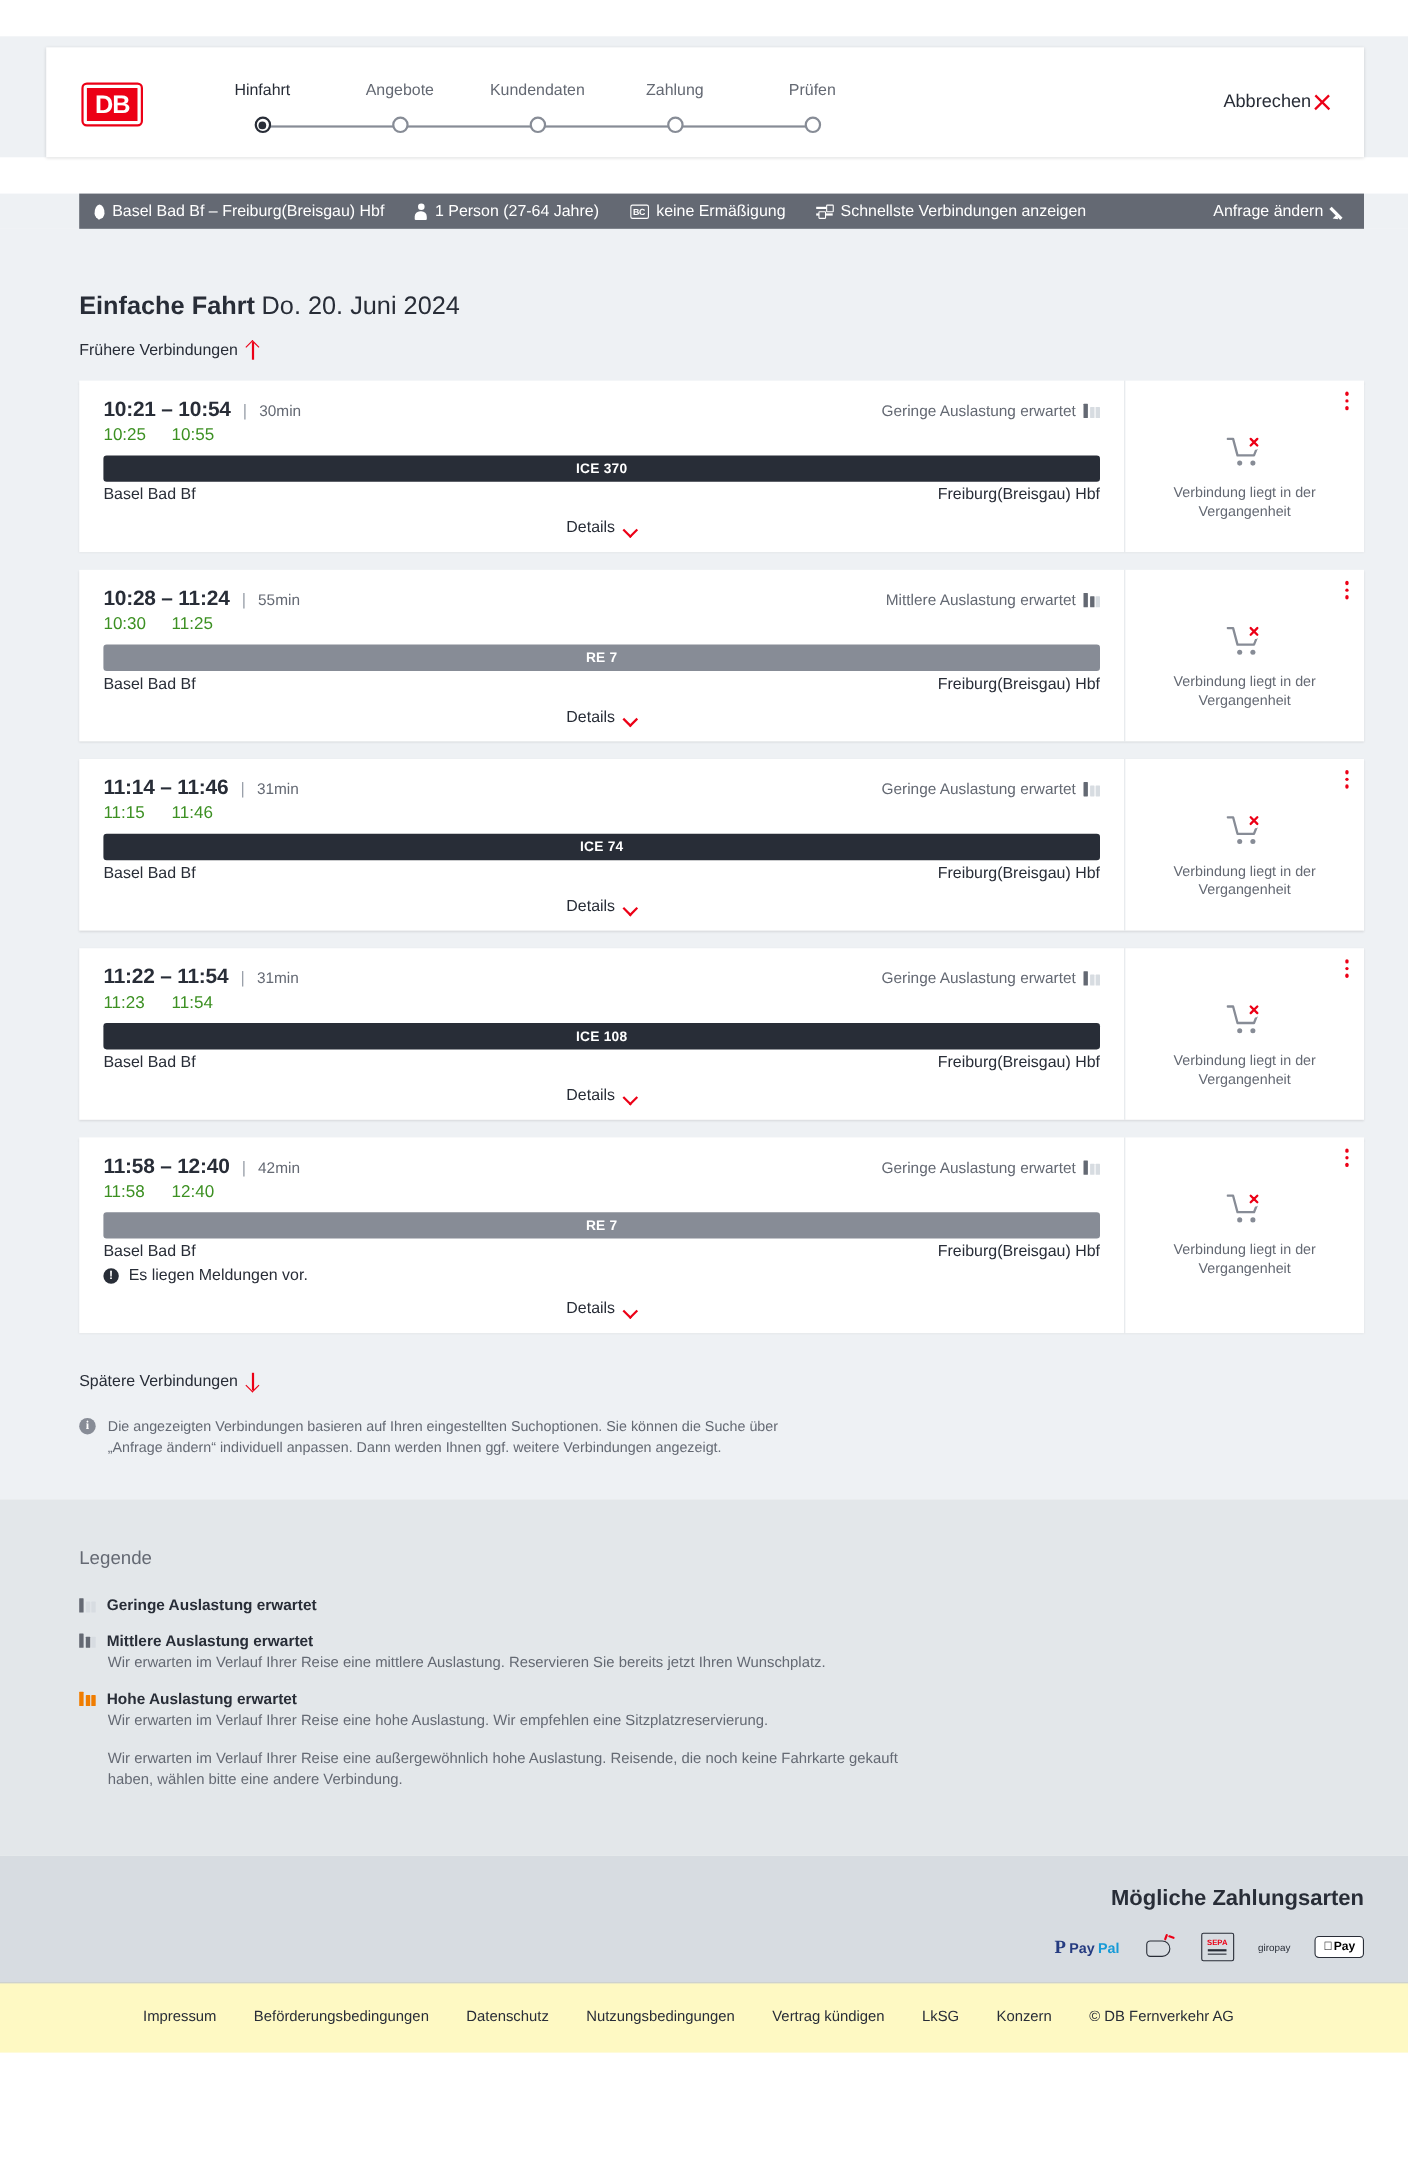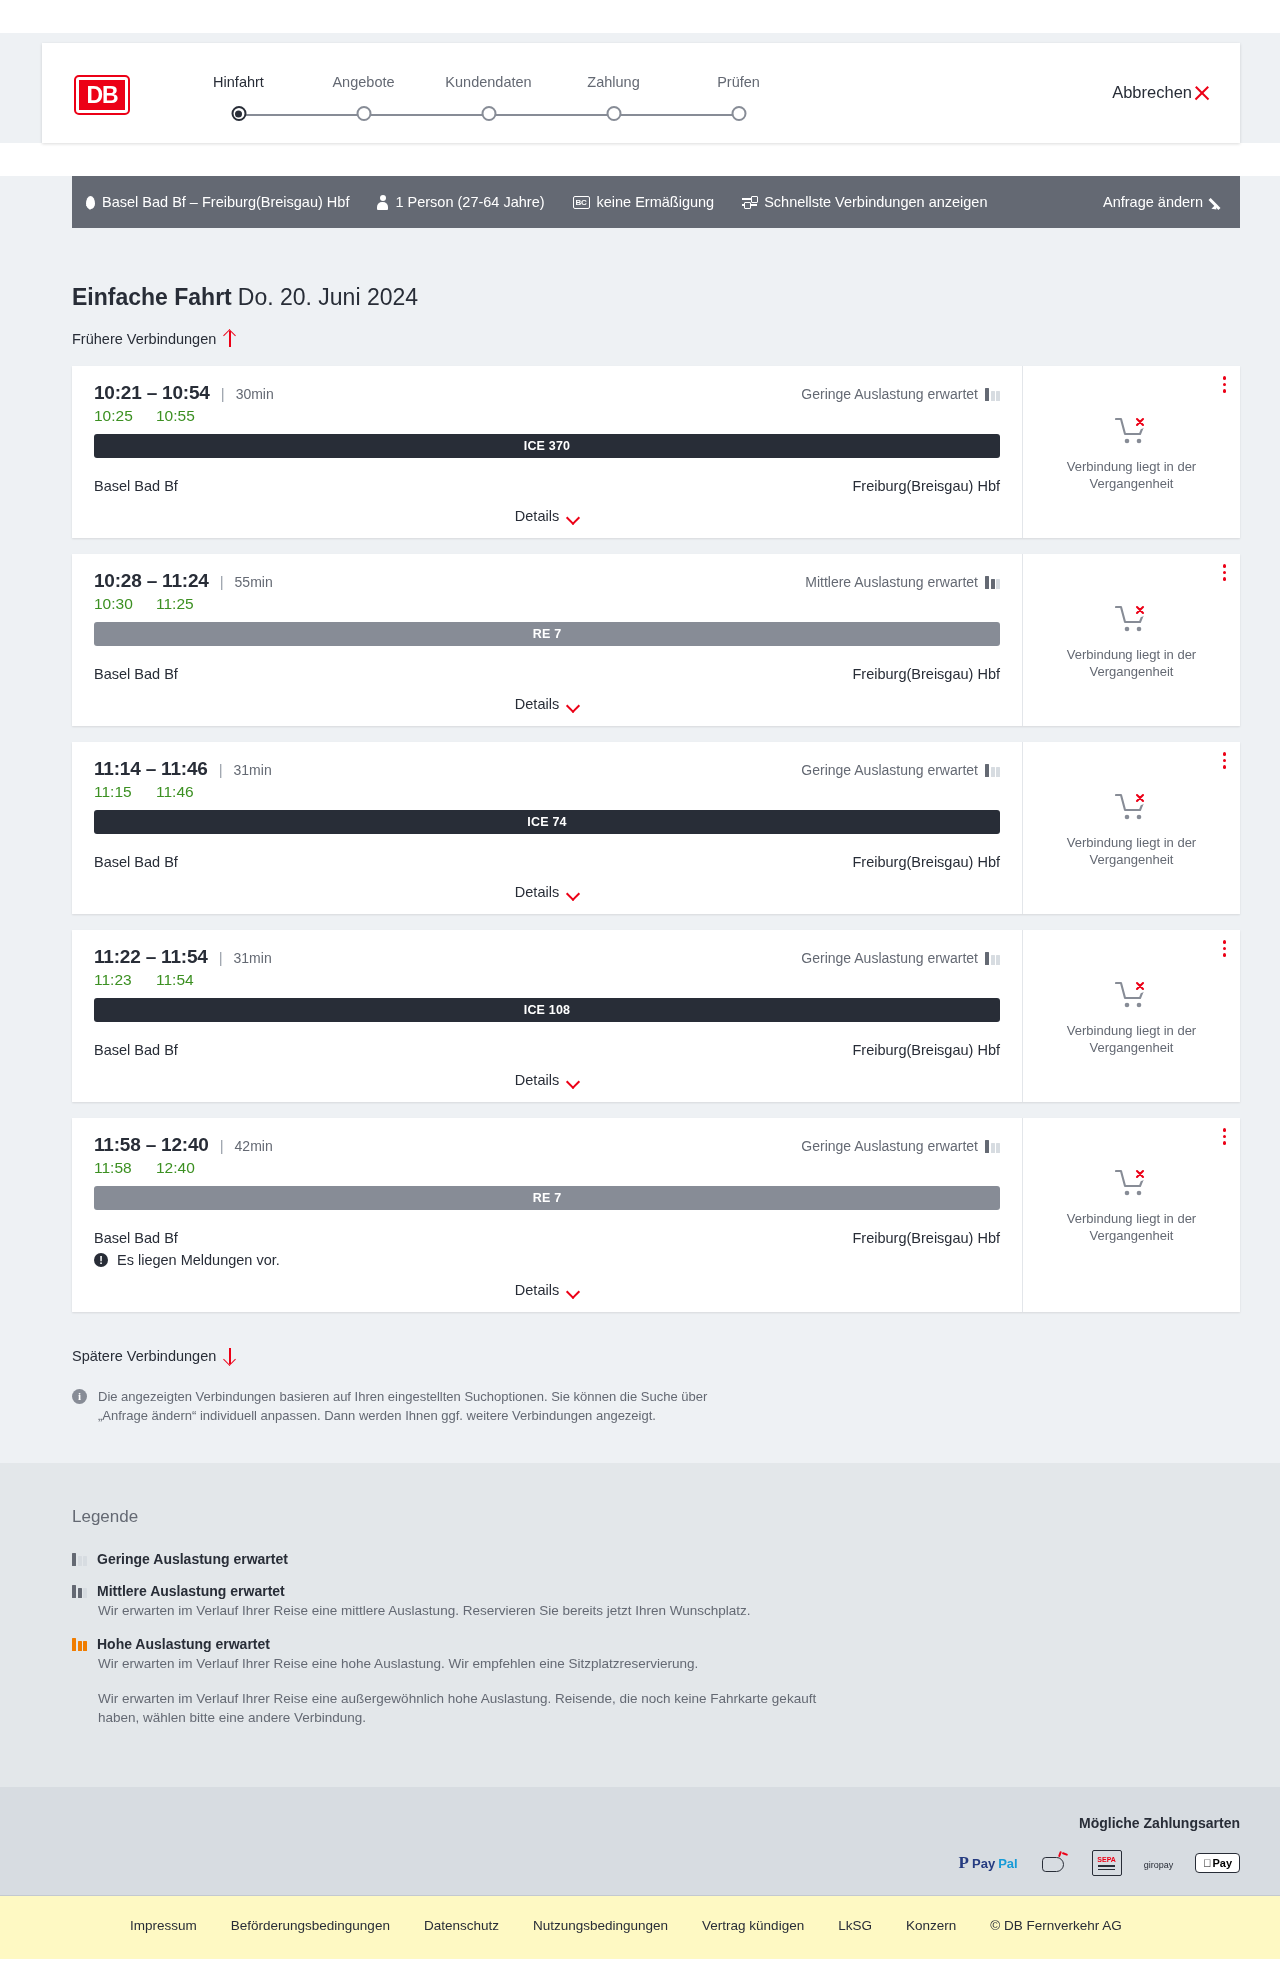--- a/index.html
+++ b/index.html
@@ -96,21 +96,21 @@
     background: #ec0016;
   }
   .x-icon::before { transform: rotate(45deg); }
   .x-icon::after  { transform: rotate(-45deg); }
 
   
   .search-bar {
     margin: 6px 40px 0 72px;
     background: #646973;
     color: #ffffff;
-    height: 52px;
+    height: 32px;
     display: flex;
     align-items: center;
     padding: 0 14px 0 14px;
     font-size: 14.5px;
     position: relative;
   }
   .sb-item { display: flex; align-items: center; gap: 7px; margin-right: 28px; white-space: nowrap; }
   .sb-item.last { margin-right: 0; position: absolute; right: 14px; gap: 9px; }
   .ico { display: inline-block; flex: none; }
   .ico-pin {
@@ -236,21 +236,21 @@
     border-radius: 3px;
     color:#ffffff;
     font-size: 12.5px;
     font-weight: bold;
     display:flex; align-items:center; justify-content:center;
     letter-spacing:.2px;
   }
   .train-ice { background:#282d37; }
   .train-re  { background:#878c96; }
 
-  .stations { margin-top: 20px; display:flex; justify-content:space-between; font-size:14.5px; color:#282d37; }
+  .stations { margin-top: 4px; display:flex; justify-content:space-between; font-size:14.5px; color:#282d37; }
 
   .msg-row { margin-top: 6px; display:flex; align-items:center; gap:9px; font-size:14.5px; }
   .excl {
     width:14px;height:14px;border-radius:50%;background:#282d37;color:#fff;
     font-size:11px;font-weight:bold;display:flex;align-items:center;justify-content:center;
     line-height:1; flex:none;
   }
 
   .details-row { margin-top: 14px; display:flex; justify-content:center; }
   .details {
@@ -305,21 +305,21 @@
   .occ-extreme b:nth-child(1){ height:13px; }
   .occ-extreme b:nth-child(2){ height:10px; }
   .occ-extreme::after {
     content:""; position:absolute; left:-1px; top:1px; width:14px;height:2px;
     background:#ec0016; transform:rotate(-40deg);
   }
 
   
   .pay-section { background:#d7dce1; padding: 28px 0 18px 0; }
   .pay-inner { margin: 0 40px 0 72px; text-align:right; }
-  .pay-title { font-size:14px; font-weight:bold; color:#282d37; margin-bottom: 18px; }
+  .pay-title { font-size:20px; font-weight:bold; color:#282d37; margin-bottom: 18px; }
   .pay-icons { display:flex; justify-content:flex-end; align-items:center; gap:22px; }
   .pay-ico { height:28px; display:flex; align-items:center; }
   .paypal {
     font-size:13px; font-weight:bold; color:#253b80; display:flex; align-items:center; gap:3px;
   }
   .paypal em { font-style:normal; color:#179bd7; }
   .pp-p { color:#253b80; font-size:17px; font-weight:bold; font-family:"Liberation Serif", serif; }
   .sepa {
     border:1.4px solid #282d37; border-radius:2px; width:30px;height:26px;
     display:flex;flex-direction:column;align-items:center;justify-content:center; gap:2px;

